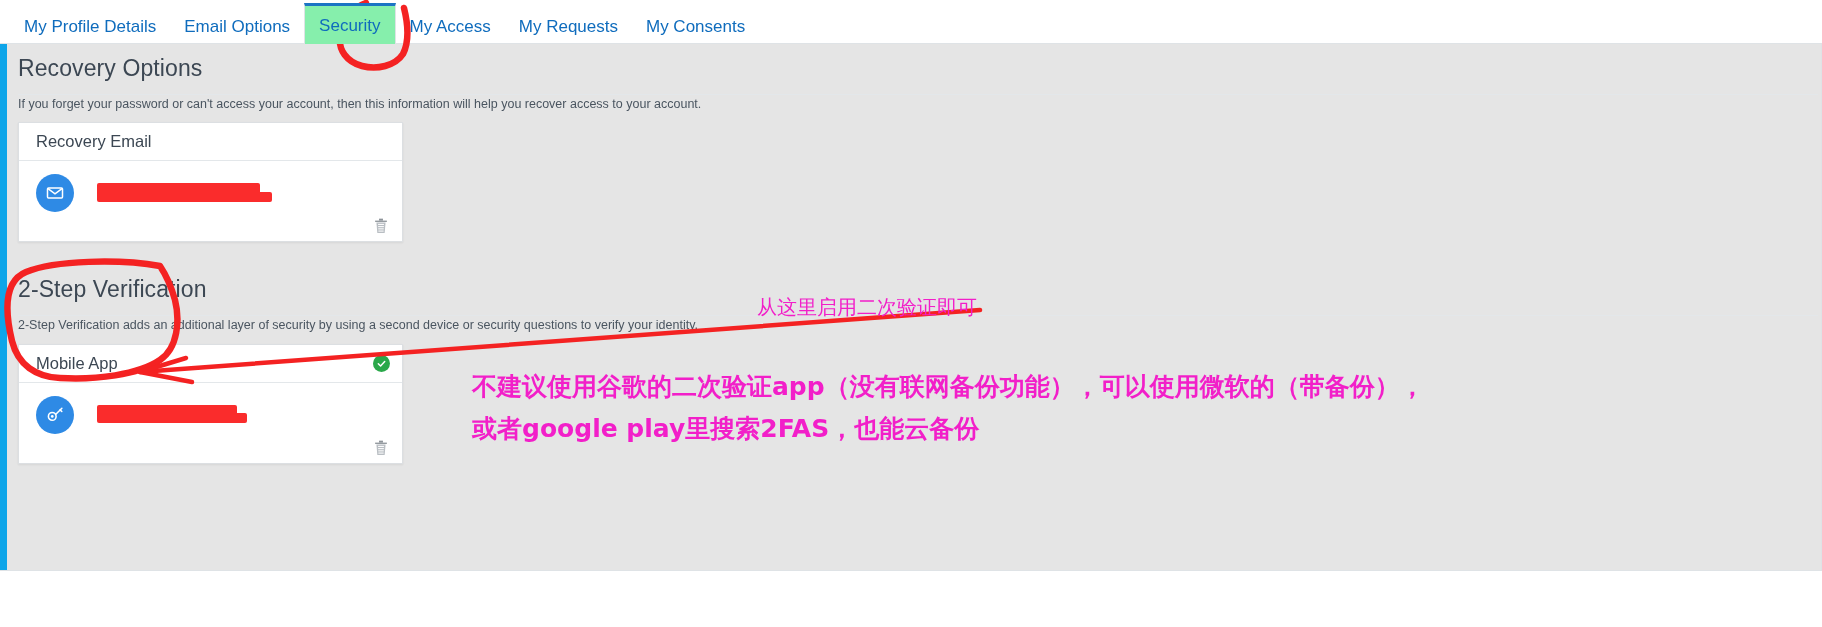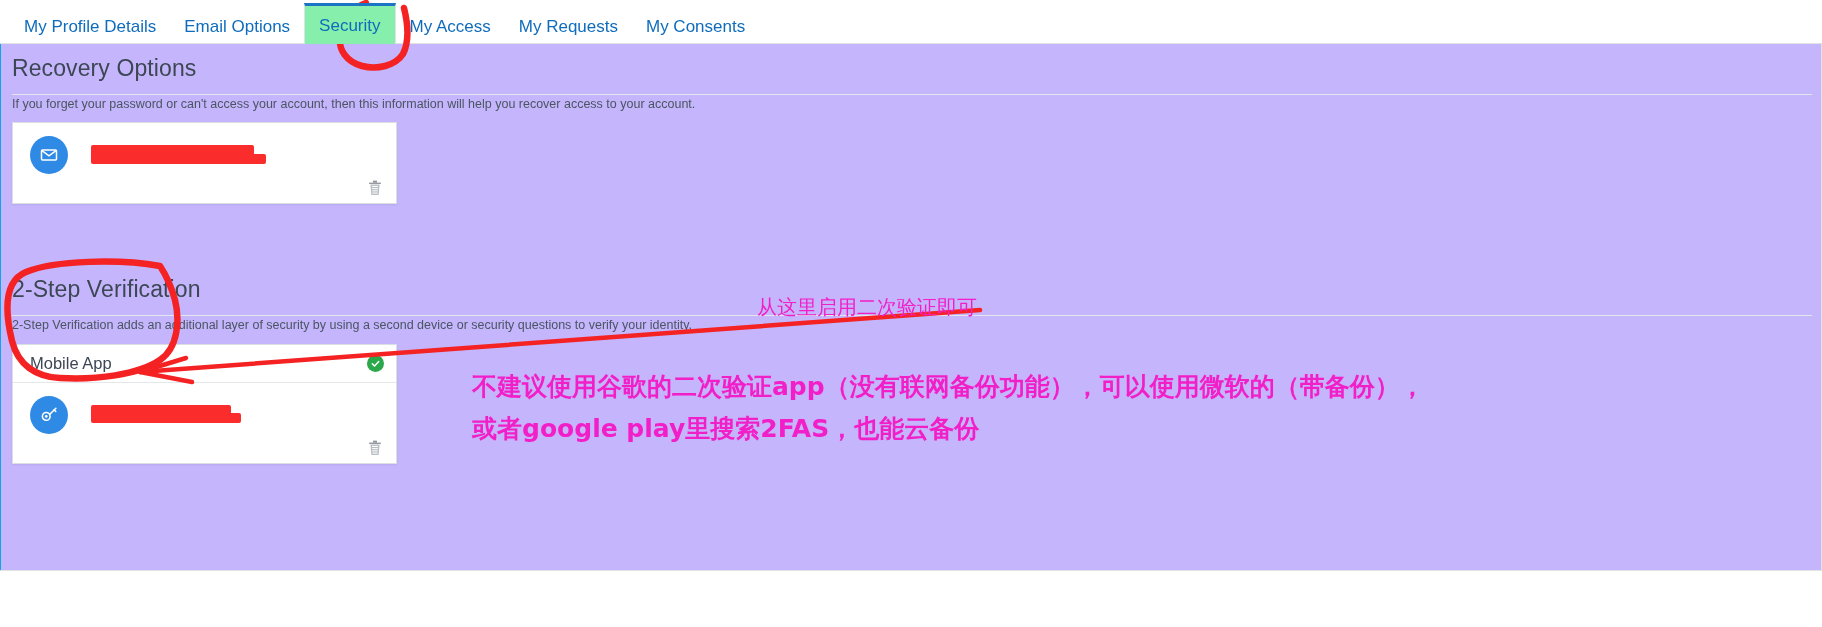--- a/index.html
+++ b/index.html
@@ -39,24 +39,24 @@
     position:relative;z-index:3;
     box-sizing:border-box;
   }
   #tabline{
     position:absolute;left:0;top:43px;width:1822px;height:1px;background:#dfe3e6;
   }
 
   
   #content{
     position:absolute;left:0;top:44px;width:1822px;height:526px;
-    border-left:1px solid #0ea5e9;
+    border-left:7px solid #0ea5e9;
     border-right:1px solid #dfe3e6;
     box-sizing:border-box;
-    background:#c4b5fd;
+    background:#e5e5e5;
   }
   .section-title{
     font-size:23px;
     font-weight:400;
     color:#3c4753;
     letter-spacing:.1px;
   }
   .hr{
     height:1px;background:#e3e7ea;width:100%;
   }
@@ -164,20 +164,23 @@
 </div>
 <div id="tabline"></div>
 
 <div id="content">
 
   <div class="section-title" id="recovery-title">Recovery Options</div>
   <div class="hr" id="recovery-hr"></div>
   <div class="section-desc" id="recovery-desc">If you forget your password or can't access your account, then this information will help you recover access to your account.</div>
 
   <div class="card" id="card-recovery-email">
+    <div class="card-head">
+      <span class="title">Recovery Email</span>
+    </div>
     <div class="card-body">
       <div class="avatar">
         <svg width="20" height="20" viewBox="0 0 24 24" aria-hidden="true">
           <rect x="3" y="6" width="18" height="12" rx="1.2" fill="none" stroke="#ffffff" stroke-width="1.8"></rect>
           <path d="M3.6 6.8 L12 13 L20.4 6.8" fill="none" stroke="#ffffff" stroke-width="1.8"></path>
         </svg>
       </div>
       <div class="redacted" id="redact-email"></div>
       <div class="redacted" id="redact-email2"></div>
       <div class="trash">

